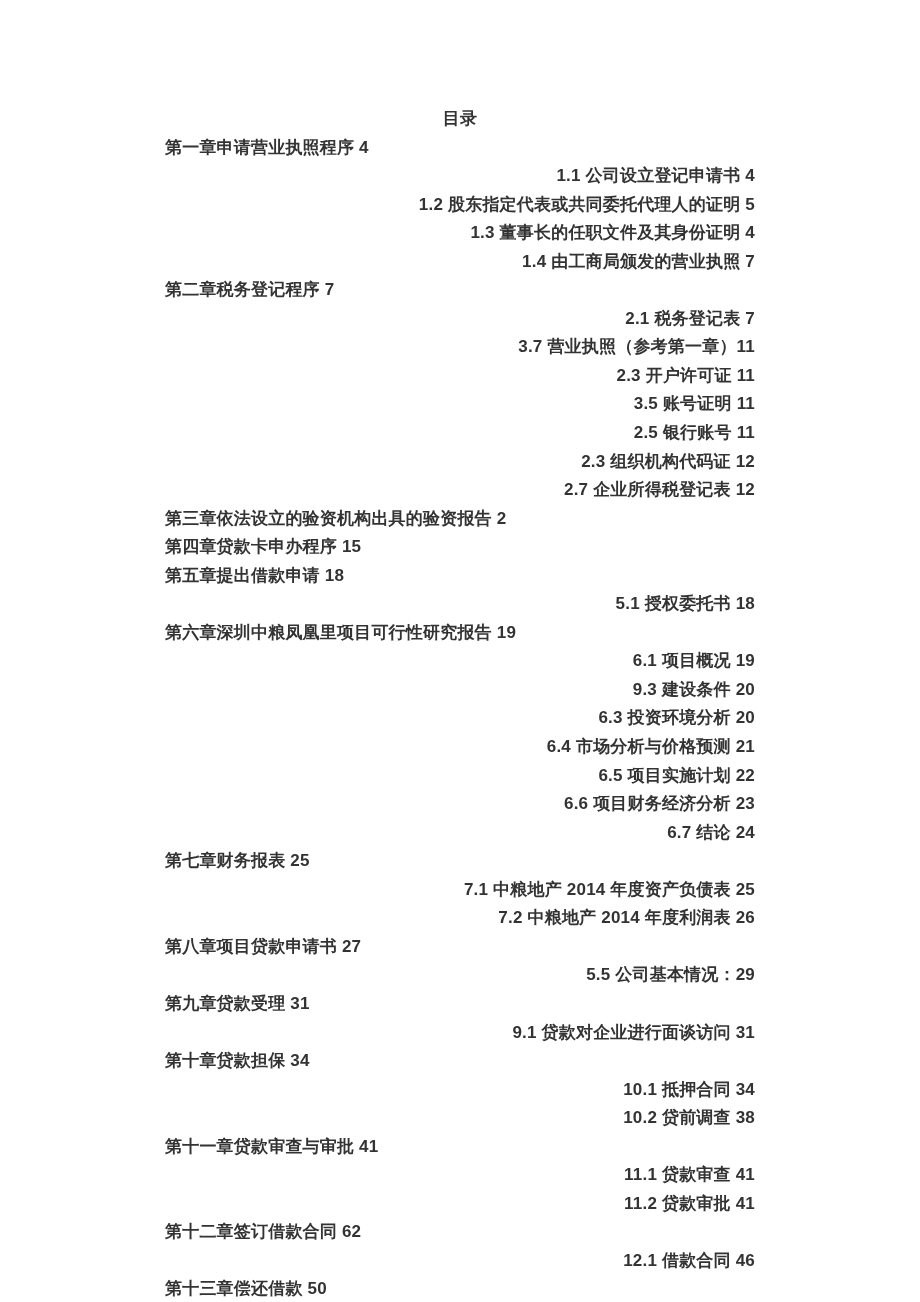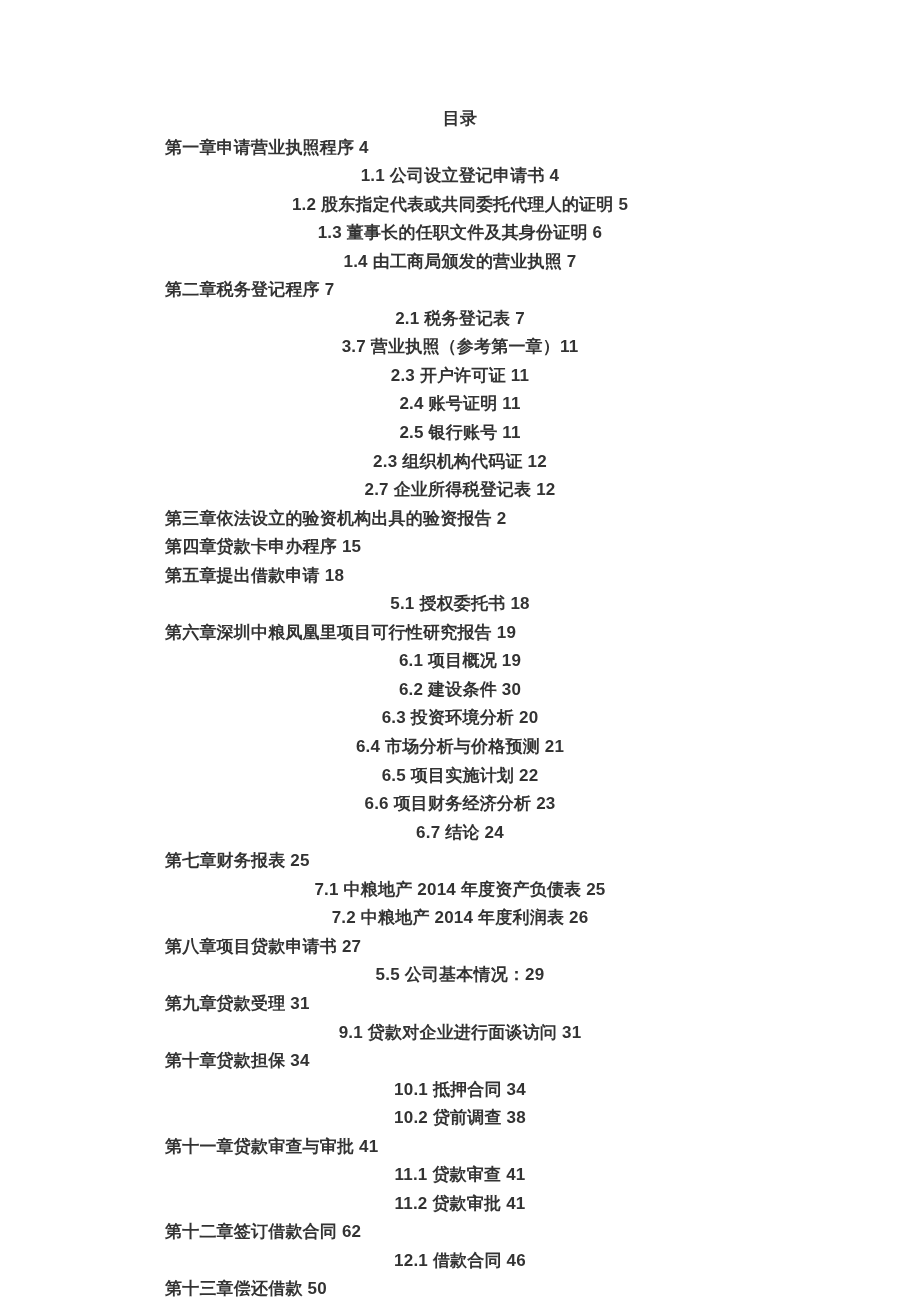--- a/index.html
+++ b/index.html
@@ -17,49 +17,49 @@
     line-height: 1.68;
     letter-spacing: 0.2px;
     font-weight: bold;
   }
   .toc-title {
     text-align: center;
   }
   .chapter-heading {
   }
   .toc-entry {
-    text-align: center;
+    text-align: right;
   }
 </style>
 </head>
 <body>
 
 <div class="page">
   <div class="toc-title">目录</div>
   <div id="toc-body">
       <div class="chapter-heading">第一章申请营业执照程序 4</div>
       <div class="toc-entry">1.1 公司设立登记申请书 4</div>
       <div class="toc-entry">1.2 股东指定代表或共同委托代理人的证明 5</div>
-      <div class="toc-entry">1.3 董事长的任职文件及其身份证明 6</div>
+      <div class="toc-entry">1.3 董事长的任职文件及其身份证明 4</div>
       <div class="toc-entry">1.4 由工商局颁发的营业执照 7</div>
       <div class="chapter-heading">第二章税务登记程序 7</div>
       <div class="toc-entry">2.1 税务登记表 7</div>
       <div class="toc-entry">3.7 营业执照（参考第一章）11</div>
       <div class="toc-entry">2.3 开户许可证 11</div>
-      <div class="toc-entry">2.4 账号证明 11</div>
+      <div class="toc-entry">3.5 账号证明 11</div>
       <div class="toc-entry">2.5 银行账号 11</div>
       <div class="toc-entry">2.3 组织机构代码证 12</div>
       <div class="toc-entry">2.7 企业所得税登记表 12</div>
       <div class="chapter-heading">第三章依法设立的验资机构出具的验资报告 2</div>
       <div class="chapter-heading">第四章贷款卡申办程序 15</div>
       <div class="chapter-heading">第五章提出借款申请 18</div>
       <div class="toc-entry">5.1 授权委托书 18</div>
       <div class="chapter-heading">第六章深圳中粮凤凰里项目可行性研究报告 19</div>
       <div class="toc-entry">6.1 项目概况 19</div>
-      <div class="toc-entry">6.2 建设条件 30</div>
+      <div class="toc-entry">9.3 建设条件 20</div>
       <div class="toc-entry">6.3 投资环境分析 20</div>
       <div class="toc-entry">6.4 市场分析与价格预测 21</div>
       <div class="toc-entry">6.5 项目实施计划 22</div>
       <div class="toc-entry">6.6 项目财务经济分析 23</div>
       <div class="toc-entry">6.7 结论 24</div>
       <div class="chapter-heading">第七章财务报表 25</div>
       <div class="toc-entry">7.1 中粮地产 2014 年度资产负债表 25</div>
       <div class="toc-entry">7.2 中粮地产 2014 年度利润表 26</div>
       <div class="chapter-heading">第八章项目贷款申请书 27</div>
       <div class="toc-entry">5.5 公司基本情况：29</div>

